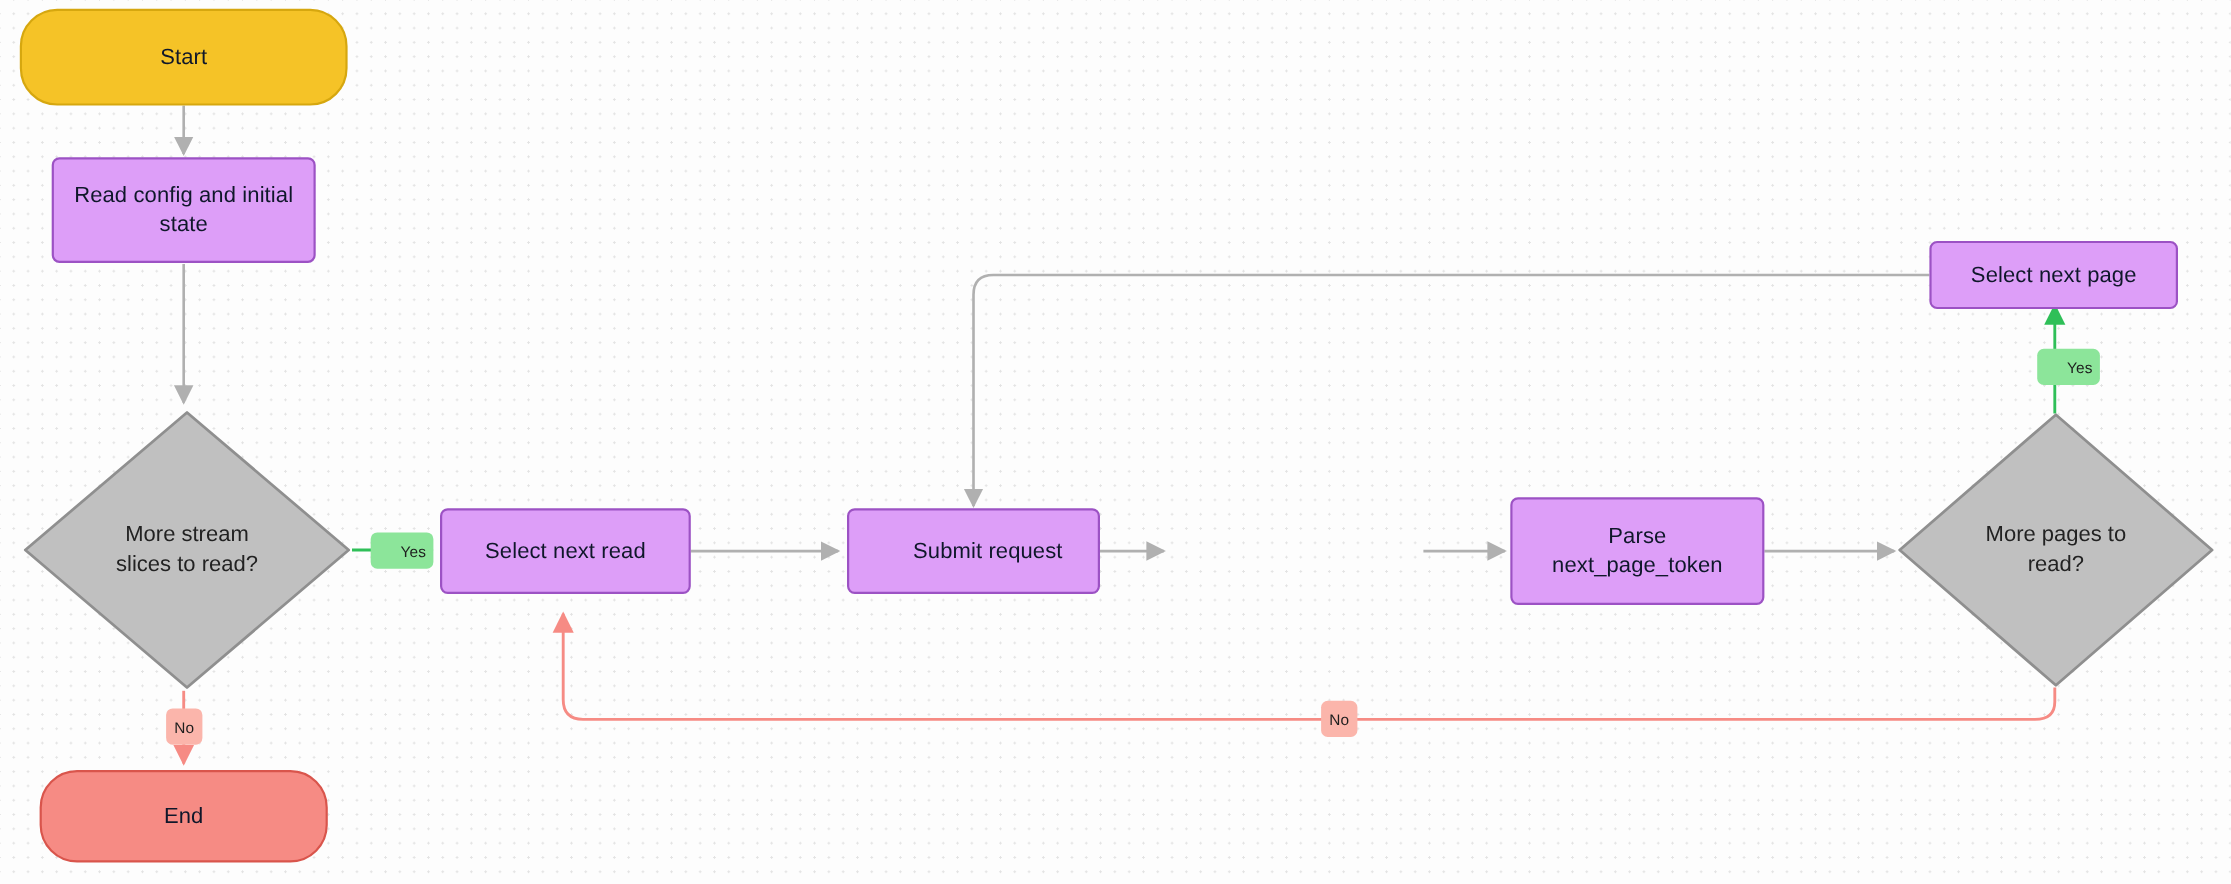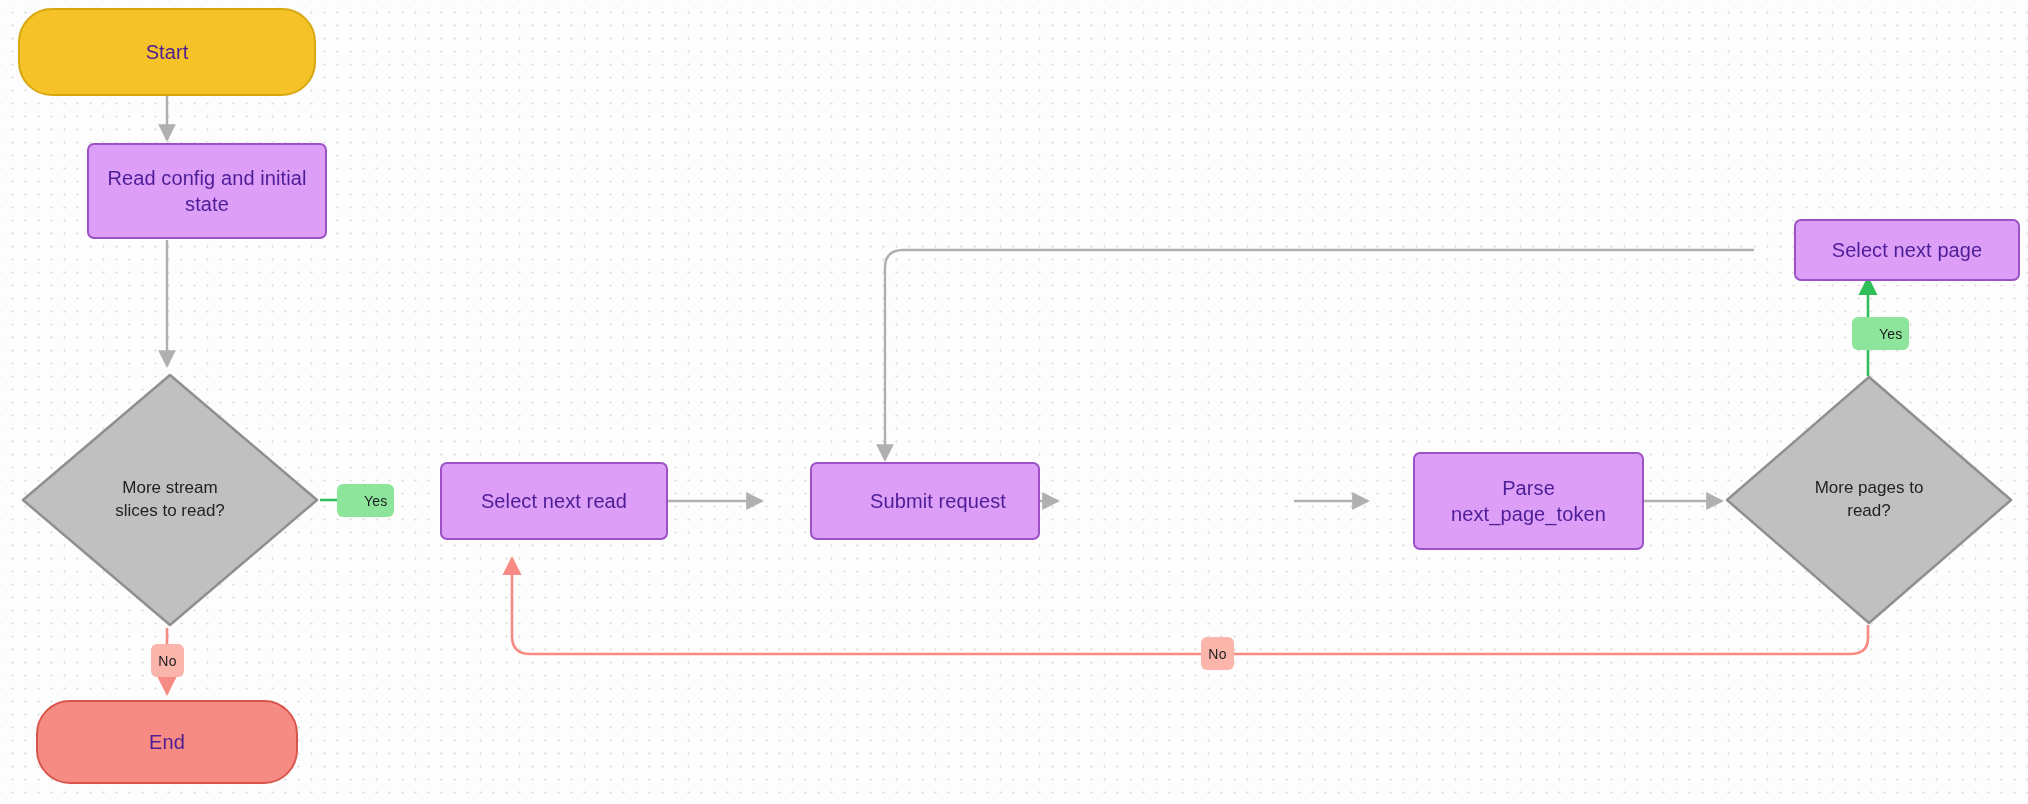--- a/index.html
+++ b/index.html
@@ -27,21 +27,21 @@
     height: 804px;
     pointer-events: none;
   }
   .node {
     position: absolute;
     box-sizing: border-box;
     display: flex;
     align-items: center;
     justify-content: center;
     text-align: center;
-    color: #4c1d95;
+    color: #0f172a;
     font-size: 20px;
     line-height: 1.3;
     letter-spacing: 0.1px;
     padding: 4px 10px;
     z-index: 3;
   }
   .node-terminal {
     border-radius: 34px;
     border: 2px solid;
   }
@@ -53,21 +53,20 @@
     background: #f5c327;
     border-color: #d6a70f;
   }
   .node-end {
     background: #f68b84;
     border-color: #d9554c;
   }
   .node-proc {
     background: #dd9ef8;
     border-color: #9c52c4;
-    margin-left: 40px;
   }
   .diamond-wrap {
     position: absolute;
     z-index: 2;
   }
   .diamond-wrap svg {
     position: absolute;
     left: 0;
     top: 0;
     overflow: visible;
@@ -76,21 +75,21 @@
     position: absolute;
     left: 0;
     top: 0;
     width: 100%;
     height: 100%;
     display: flex;
     align-items: center;
     justify-content: center;
     text-align: center;
     color: #222222;
-    font-size: 17px;
+    font-size: 20px;
     line-height: 1.35;
     pointer-events: none;
   }
   .edge-label {
     position: absolute;
     box-sizing: border-box;
     display: flex;
     align-items: center;
     justify-content: center;
     font-size: 14px;

